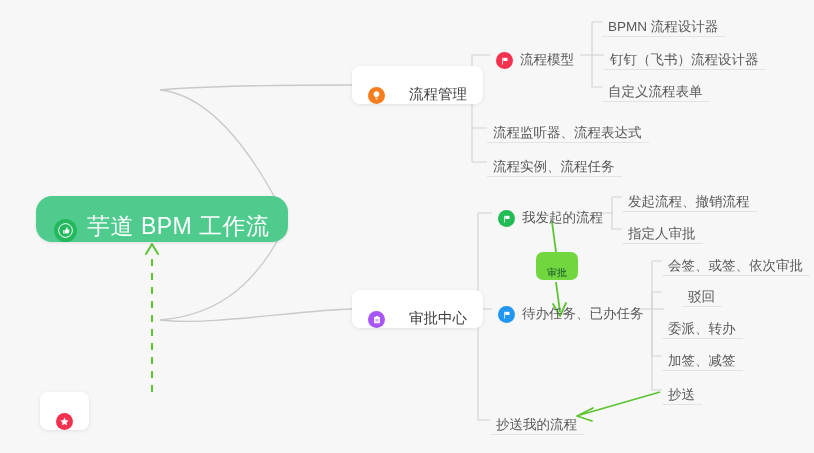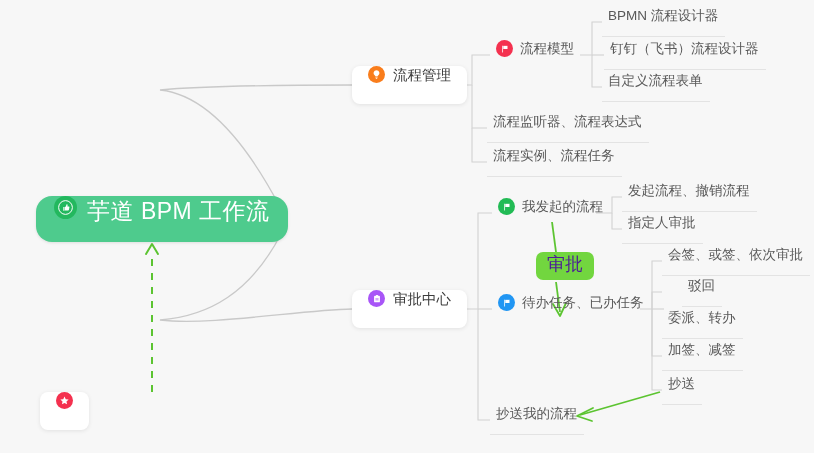--- a/index.html
+++ b/index.html
@@ -21,21 +21,21 @@
     width: 814px;
     height: 453px;
     pointer-events: none;
   }
 
   
   .node {
     position: absolute;
     box-sizing: border-box;
     display: flex;
-    align-items: flex-start;
+    align-items: flex-end;
     white-space: nowrap;
   }
 
   
   .root-node {
     background: #4ecb8d;
     border-radius: 16px;
     padding: 0 18px;
     height: 46px;
     gap: 10px;
@@ -46,21 +46,21 @@
     font-size: 23px;
     letter-spacing: 0.5px;
   }
 
   
   .card-node {
     background: #ffffff;
     border-radius: 8px;
     padding: 0 16px;
     height: 38px;
-    gap: 8px;
+    gap: 24px;
     box-shadow: 0 1px 4px rgba(0,0,0,0.09);
   }
   .card-label {
     color: #3d3d3d;
     font-size: 14.5px;
   }
 
   
   .leaf-node {
     height: 30px;
@@ -76,22 +76,22 @@
 
   
   .badge-node {
     background: #72d63f;
     border-radius: 7px;
     height: 28px;
     padding: 0 11px;
     justify-content: center;
   }
   .badge-label {
-    color: #4c1d95;
-    font-size: 18px;
+    color: #14532d;
+    font-size: 10px;
   }
 
   
   .icon {
     width: 17px;
     height: 17px;
     border-radius: 50%;
     flex: 0 0 auto;
     display: flex;
     align-items: center;

